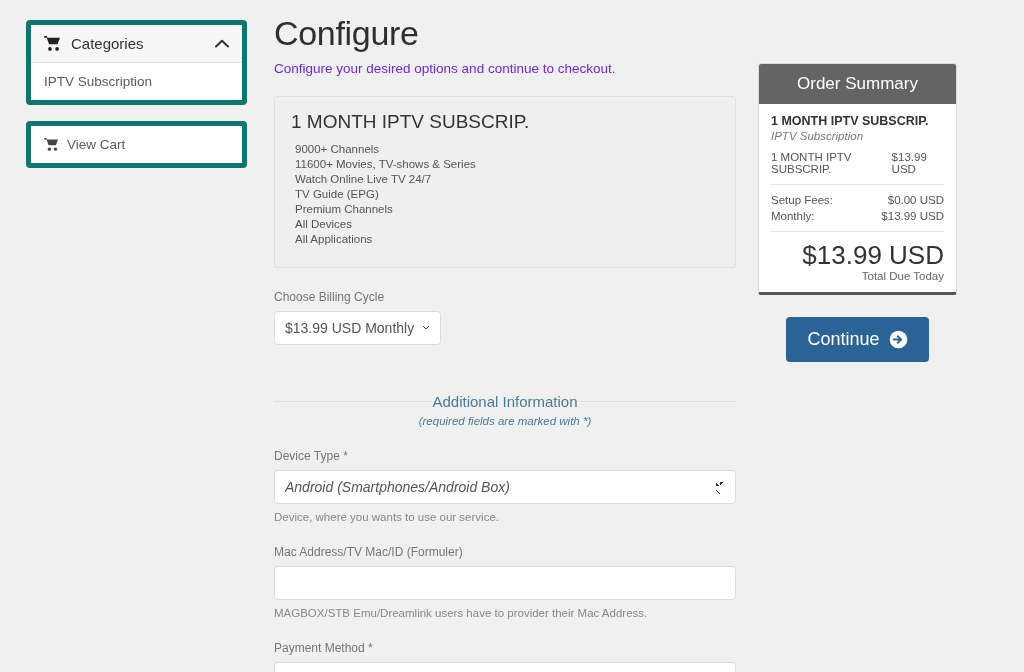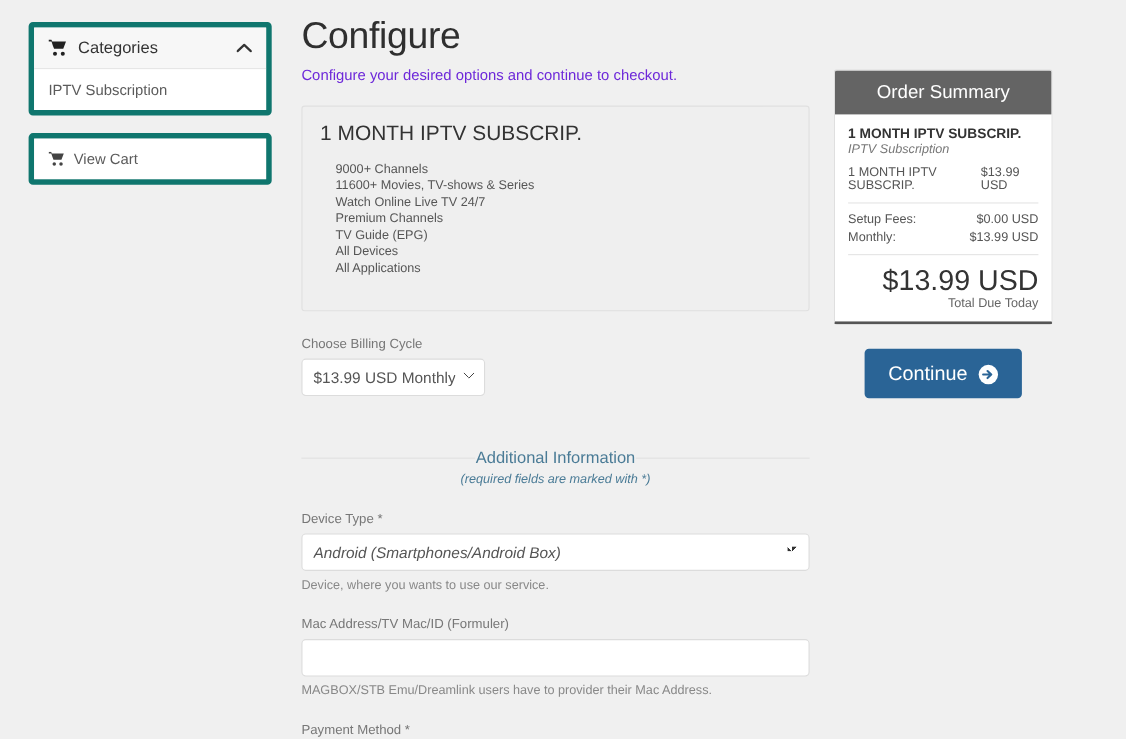--- a/index.html
+++ b/index.html
@@ -52,21 +52,21 @@
   .product-box {
     background: #efefef;
     border: 1px solid #e0e0e0;
     border-radius: 3px;
     padding: 14px 16px 16px 16px;
     min-height: 158px;
   }
   .product-name {
     font-size: 19px; color: #333; margin: 0 0 9px 0; font-weight: normal;
   }
-  .product-features { list-style: none; margin: 14px; padding: 0; }
+  .product-features { list-style: none; margin: 4px; padding: 0; }
   .product-features li { font-size: 11.5px; color: #555; line-height: 15px; }
 
   .field-label {
     font-size: 12px; color: #777; margin: 22px 0 7px 0;
   }
   .field-help { font-size: 11.5px; color: #888; margin: 7px 0 0 0; }
 
   select.ctl, input.ctl {
     display: block;
     height: 34px;
@@ -132,21 +132,21 @@
   .s-category { font-size: 11.5px; font-style: italic; color: #777; margin-bottom: 7px; }
   .s-line { display: flex; justify-content: space-between; font-size: 11.5px;
             color: #555; padding: 2px 0; }
   .s-hr { height: 1px; background: #e4e4e4; margin: 7px 0; }
   .s-total { text-align: right; font-size: 26px; color: #333;
              margin-top: 10px; line-height: 1.05; font-weight: normal; }
   .s-total-label { text-align: right; font-size: 11.5px; color: #666; margin-top: 1px; }
 
   .continue-wrap { margin-top: 22px; text-align: center; }
   .btn-continue {
-    display: inline-flex; align-items: flex-end; gap: 9px;
+    display: inline-flex; align-items: center; gap: 9px;
     background: #2a6496; color: #fff;
     border: none; border-radius: 4px;
     font-family: "Liberation Sans", sans-serif;
     font-size: 18px;
     padding: 12px 21px;
     cursor: pointer;
   }
   .btn-continue .arrow-circle { display: inline-flex; }
 </style>
 </head>
@@ -196,22 +196,22 @@
 
     <h1 class="page-title">Configure</h1>
     <p class="page-sub">Configure your desired options and continue to checkout.</p>
 
     <div class="product-box">
       <h2 class="product-name">1 MONTH IPTV SUBSCRIP.</h2>
       <ul class="product-features">
         <li>9000+ Channels</li>
         <li>11600+ Movies, TV-shows &amp; Series</li>
         <li>Watch Online Live TV 24/7</li>
+        <li>TV Guide (EPG)</li>
         <li>Premium Channels</li>
-        <li>TV Guide (EPG)</li>
         <li>All Devices</li>
         <li>All Applications</li>
       </ul>
     </div>
 
     <div class="field-label">Choose Billing Cycle</div>
     <select class="ctl" id="billing-cycle-select">
       <option>$13.99 USD Monthly</option>
     </select>
 

